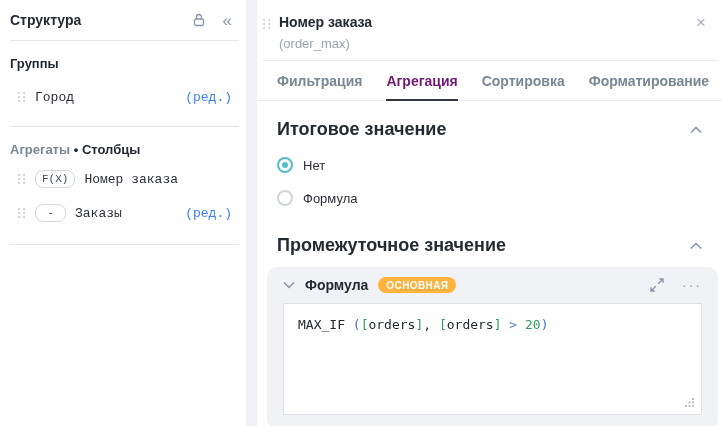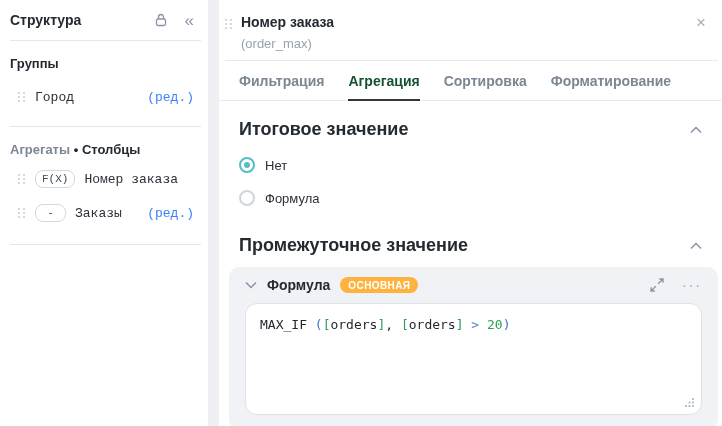--- a/index.html
+++ b/index.html
@@ -4,21 +4,21 @@
 <style>
   * { box-sizing: border-box; margin: 0; padding: 0; }
   html,body { width: 722px; height: 426px; overflow: hidden; }
   body {
     font-family: "Liberation Sans", "DejaVu Sans", sans-serif;
     color: #242a31; background: #fff; font-size: 13px;
   }
   .app { display: flex; width: 722px; height: 426px; }
 
   
-  .sidebar { width: 208px; background: #fff; flex: none; border-radius: 22px; }
+  .sidebar { width: 246px; background: #fff; flex: none; border-radius: 22px; }
   .sb-head { display: flex; align-items: center; height: 40px; padding: 0 14px 0 10px; }
   .sb-title { flex: 1; font-size: 14px; font-weight: 700; }
   .sb-icon { color: #8a94a6; display: flex; align-items: center; cursor: pointer; }
   .sb-icon + .sb-icon { margin-left: 16px; }
   .collapse-glyph { font-size: 17px; line-height: 1; color: #8a94a6; }
   .sb-divider { border: none; border-top: 1px solid #e4e7ea; margin: 0 7px 0 10px; }
   .sb-section-head { margin: 15px 10px 0; font-size: 13px; font-weight: 700; }
   .muted-part { color: #7b8794; }
   .sb-row { display: flex; align-items: center; margin: 16px 14px 0 18px; height: 20px; font-family: Liberation Mono, monospace; }
   .sb-row .label { margin-left: 10px; color: #2b3038; }
@@ -50,21 +50,21 @@
   .p-title { font-size: 14px; font-weight: 700; line-height: 17px; }
   .p-subtitle { color: #9aa3b0; font-size: 13px; margin-top: 5px; }
   .close-x { margin-left: auto; color: #a7aebc; font-size: 17px; line-height: 17px; cursor: pointer; }
   .p-divider { border: none; border-top: 1px solid #e8eaee; margin: 9px 4px 0 6px; }
 
   .tabs { display: flex; gap: 24px; padding-left: 20px; border-bottom: 1px solid #e8eaee; }
   .tab {
     padding: 12px 0 10px; font-size: 14px; font-weight: 600; color: #7b8794;
     border-bottom: 2px solid transparent; margin-bottom: -1px; cursor: pointer;
   }
-  .tab.active { color: #14532d; border-bottom-color: #32363e; }
+  .tab.active { color: #701a75; border-bottom-color: #32363e; }
 
   .content { padding: 18px 20px 0; }
   .section-head { display: flex; align-items: center; justify-content: space-between; }
   .section-title { font-size: 18px; font-weight: 700; }
   .chev { color: #8a94a6; display: flex; cursor: pointer; }
 
   .radio-row { display: flex; align-items: center; gap: 10px; margin-top: 17px; cursor: pointer; }
   .radio { width: 16px; height: 16px; border-radius: 50%; position: relative; flex: none; }
   .radio.on { border: 2px solid #54bec7; }
   .radio.on::after {
@@ -83,21 +83,21 @@
   .card-head { display: flex; align-items: center; }
   .card-title { font-size: 14px; font-weight: 700; margin-left: 10px; }
   .pill {
     margin-left: 10px; background: #ffb23e; color: #fff; font-size: 10px; font-weight: 700;
     letter-spacing: .4px; border-radius: 9px; padding: 3px 8px 2px;
   }
   .card-actions { margin-left: auto; display: flex; align-items: center; gap: 18px; }
   .menu-dots { color: #9aa3b0; font-size: 14px; letter-spacing: 2px; line-height: 10px; cursor: pointer; }
 
   .editor {
-    margin-top: 10px; background: #fff; border: 1px solid #dfe3e8; border-radius: 12px;
+    margin-top: 10px; background: #fff; border: 1px solid #dfe3e8; border-radius: 0;
     height: 112px; position: relative; padding: 13px 14px; cursor: text;
   }
   .code-line { font-family: "DejaVu Sans Mono", "Liberation Mono", monospace; font-size: 13px; white-space: pre; }
   .resize-grip {
     position: absolute; right: 7px; bottom: 7px; width: 9px; height: 9px; cursor: nwse-resize;
   }
   .resize-grip::before {
     content: ""; position: absolute; width: 2px; height: 2px; background: #b9bfc8;
     left: 7px; top: 0;
     box-shadow: 0 7px 0 #b9bfc8, -7px 7px 0 #b9bfc8, -3.5px 3.5px 0 #b9bfc8, 0 3.5px 0 #b9bfc8, -3.5px 7px 0 #b9bfc8;

